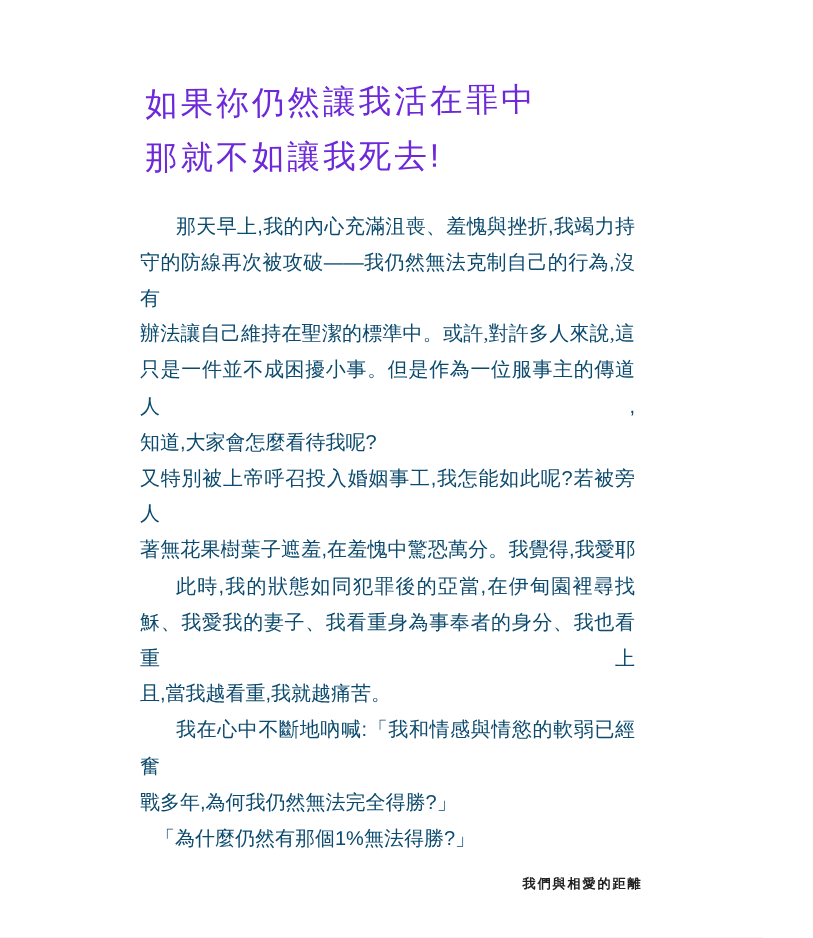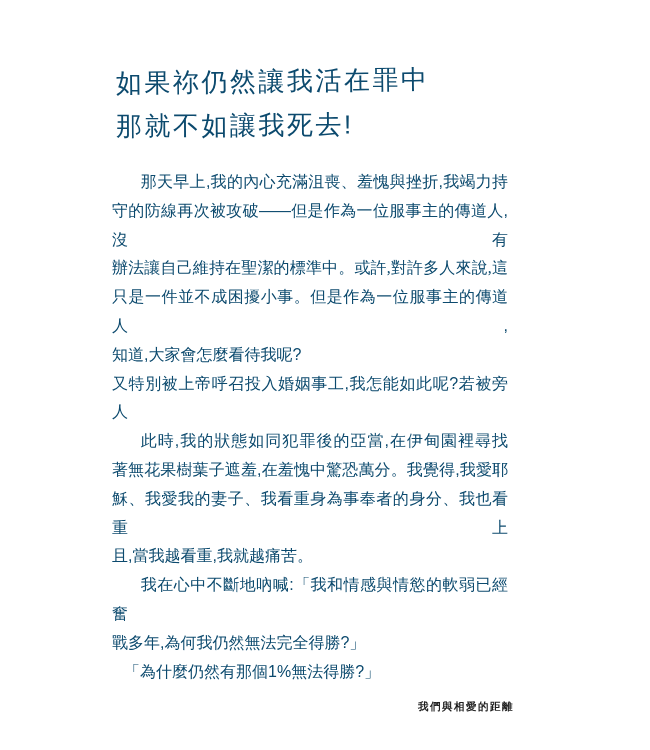--- a/index.html
+++ b/index.html
@@ -12,21 +12,21 @@
     background: #ffffff;
     overflow: hidden;
     font-family: "Liberation Sans", sans-serif;
     color: #2b2b2b;
   }
   
   .title-block {
     position: absolute;
     left: 116px;
     top: 62px;
-    color: #0c4a6e;
+    color: #6d28d9;
   }
   .title-line {
     font-size: 26px;
     line-height: 43px;
     letter-spacing: 2.5px;
     font-weight: 400;
     white-space: nowrap;
   }
   .title-line.l1 { transform: rotate(-0.7deg); transform-origin: left center; }
   .title-line.l2 { transform: rotate(-0.4deg); transform-origin: left center; }
@@ -73,27 +73,27 @@
 <div class="page">
 
   <div class="title-block">
     <div class="title-line l1">如果祢仍然讓我活在罪中</div>
     <div class="title-line l2">那就不如讓我死去!</div>
   </div>
 
   <div class="body-text">
 
   <p class="body-line fill" style="text-indent: 1.8em;">那天早上,我的內心充滿沮喪、羞愧與挫折,我竭力持</p>
-      <p class="body-line fill" style="text-indent: 0em;">守的防線再次被攻破——但是作為一位服事主的傳道人,沒有</p>
+      <p class="body-line fill" style="text-indent: 0em;">守的防線再次被攻破——我仍然無法克制自己的行為,沒有</p>
       <p class="body-line fill" style="text-indent: 0em; font-family: Liberation Serif, serif;">辦法讓自己維持在聖潔的標準中。或許,對許多人來說,這</p>
       <p class="body-line fill" style="text-indent: 0em;">只是一件並不成困擾小事。但是作為一位服事主的傳道人,</p>
       <p class="body-line" style="text-indent: 0em;">知道,大家會怎麼看待我呢?</p>
       <p class="body-line fill" style="text-indent: 0em;">又特別被上帝呼召投入婚姻事工,我怎能如此呢?若被旁人</p>
+      <p class="body-line fill" style="text-indent: 0em;">著無花果樹葉子遮羞,在羞愧中驚恐萬分。我覺得,我愛耶</p>
       <p class="body-line fill" style="text-indent: 1.8em;">此時,我的狀態如同犯罪後的亞當,在伊甸園裡尋找</p>
-      <p class="body-line fill" style="text-indent: 0em;">著無花果樹葉子遮羞,在羞愧中驚恐萬分。我覺得,我愛耶</p>
       <p class="body-line fill" style="text-indent: 0em;">穌、我愛我的妻子、我看重身為事奉者的身分、我也看重上</p>
       <p class="body-line" style="text-indent: 0em;">且,當我越看重,我就越痛苦。</p>
       <p class="body-line fill" style="text-indent: 1.8em;">我在心中不斷地吶喊:「我和情感與情慾的軟弱已經奮</p>
       <p class="body-line" style="text-indent: 0em;">戰多年,為何我仍然無法完全得勝?」</p>
       <p class="body-line" style="text-indent: 0.75em;">「為什麼仍然有那個1%無法得勝?」</p>
     </div>
 
   <div class="page-footer">
     <span>我們與相愛的距離</span>
   </div>

